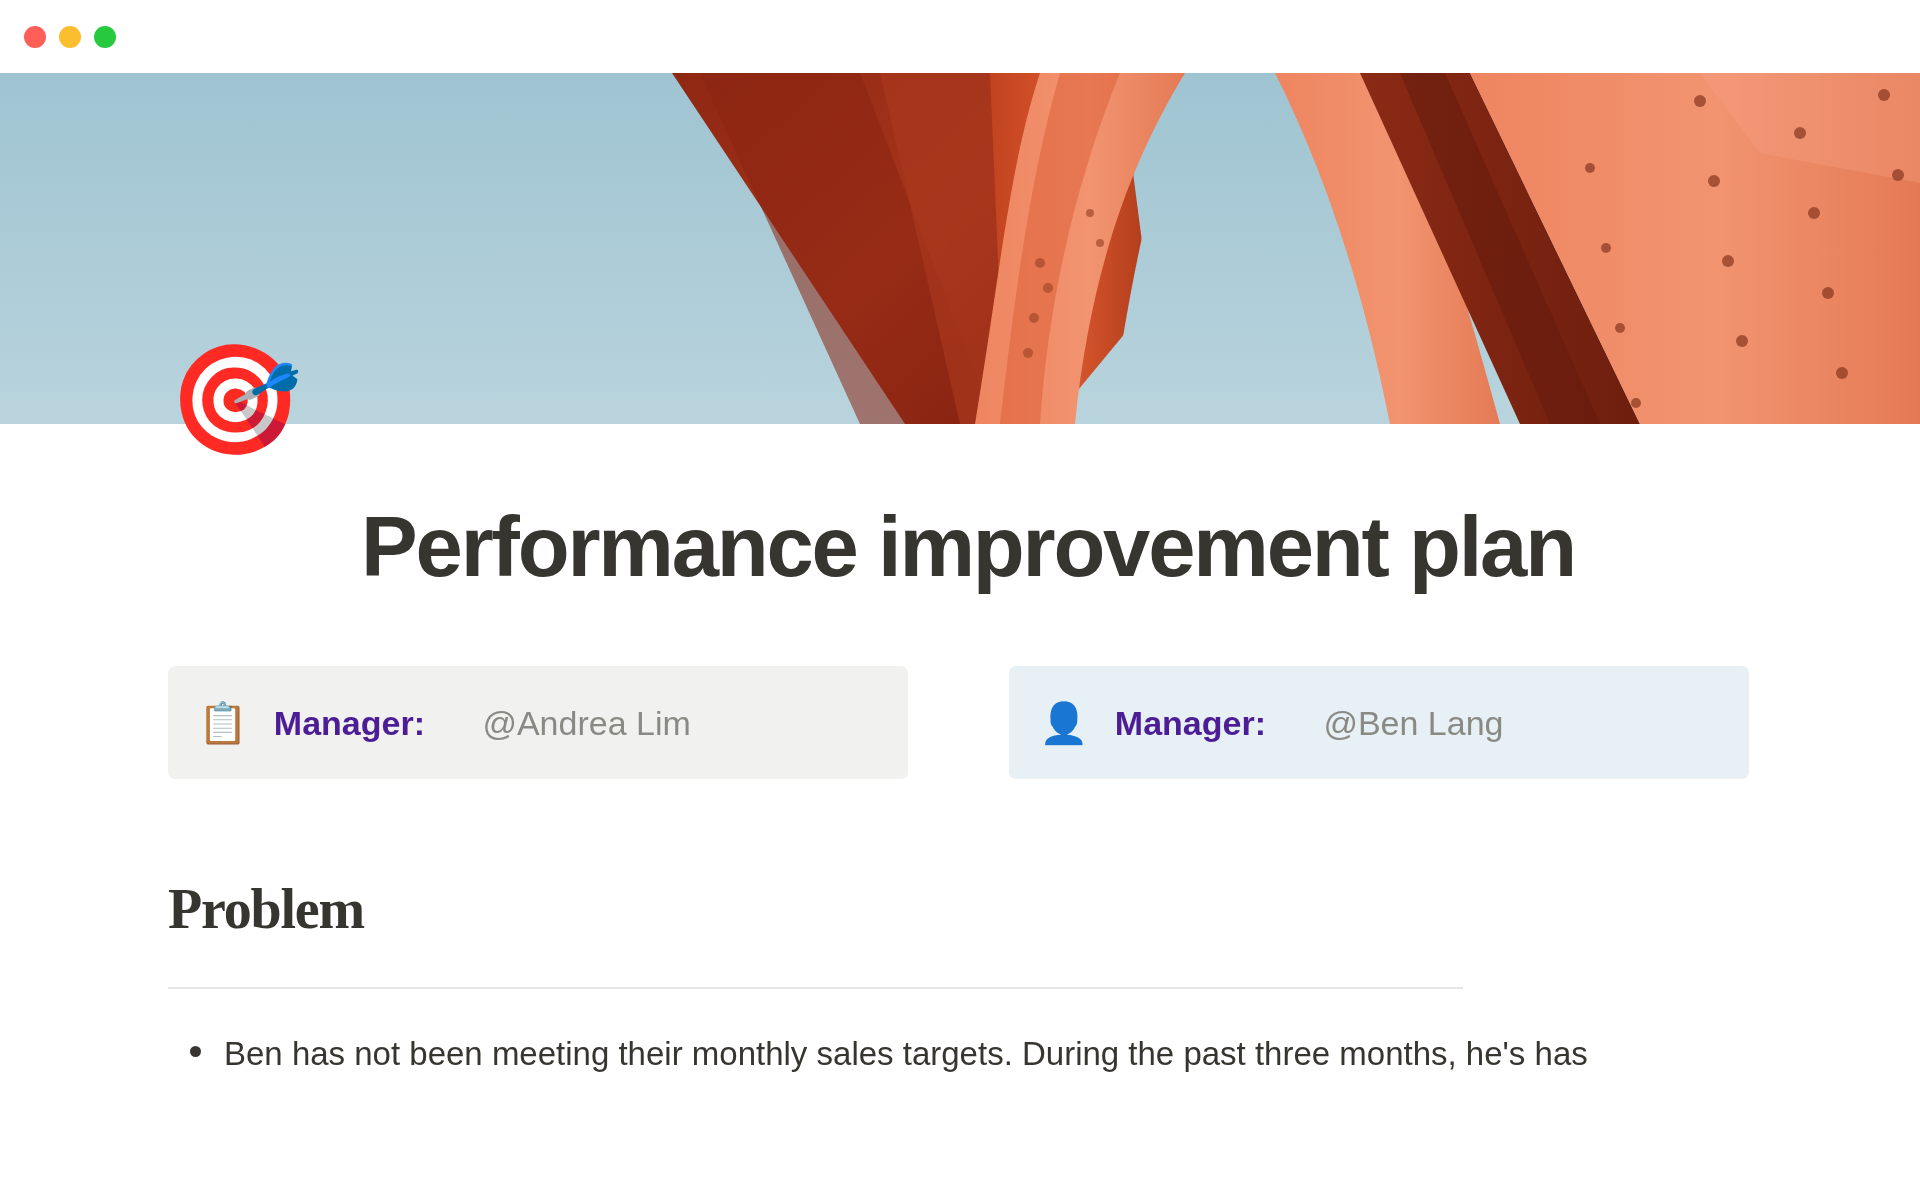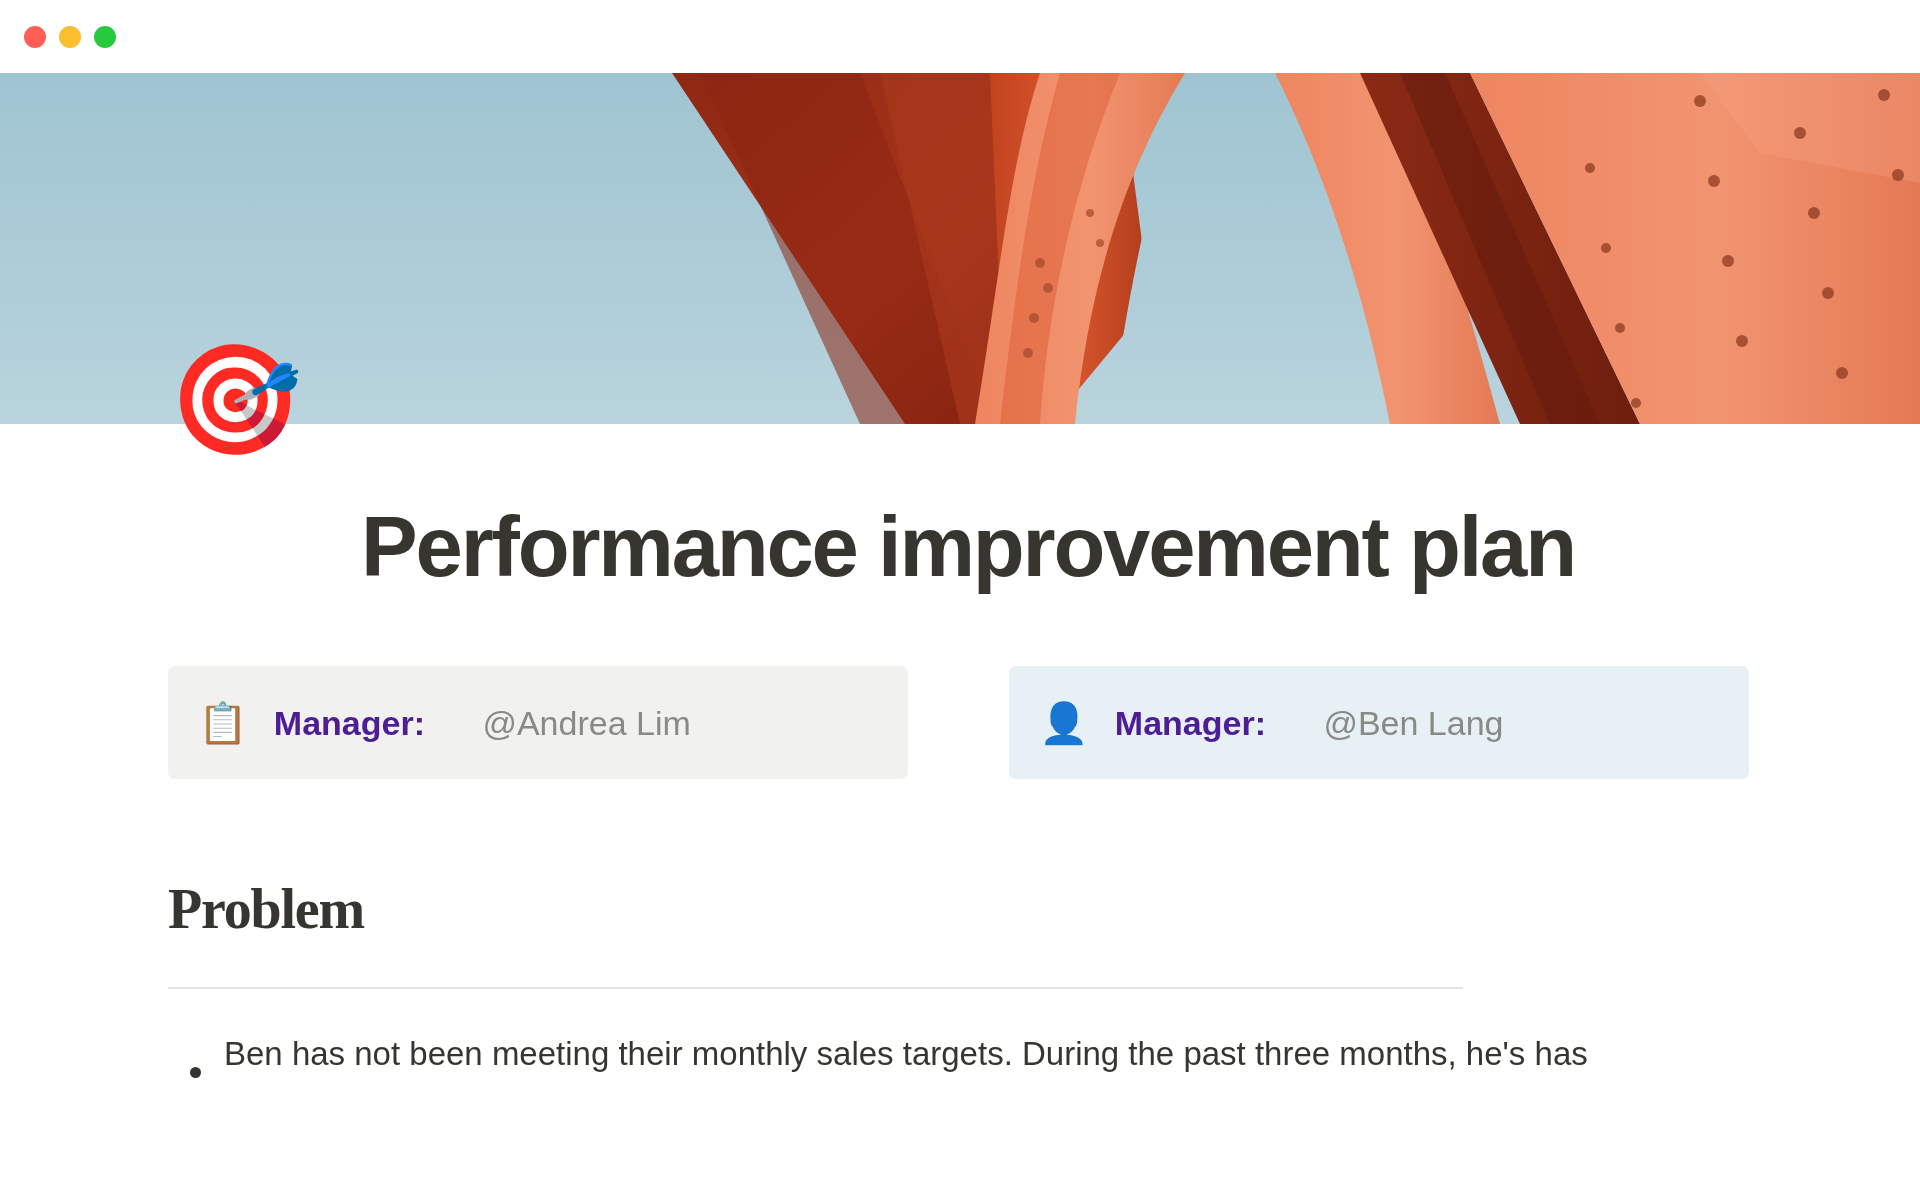--- a/index.html
+++ b/index.html
@@ -119,21 +119,21 @@
     width: 1295px;
     height: 2px;
     background: #E5E5E3;
     margin-top: 46px;
   }
 
   
   .bullet-list { margin-top: 40px; list-style: none; }
   .bullet-item {
     display: flex;
-    align-items: flex-end;
+    align-items: flex-start;
     gap: 23px;
     padding-left: 22px;
   }
   .bullet-dot {
     flex: 0 0 auto;
     width: 11px; height: 11px;
     border-radius: 50%;
     background: #37352F;
     margin-top: 17px;
   }

